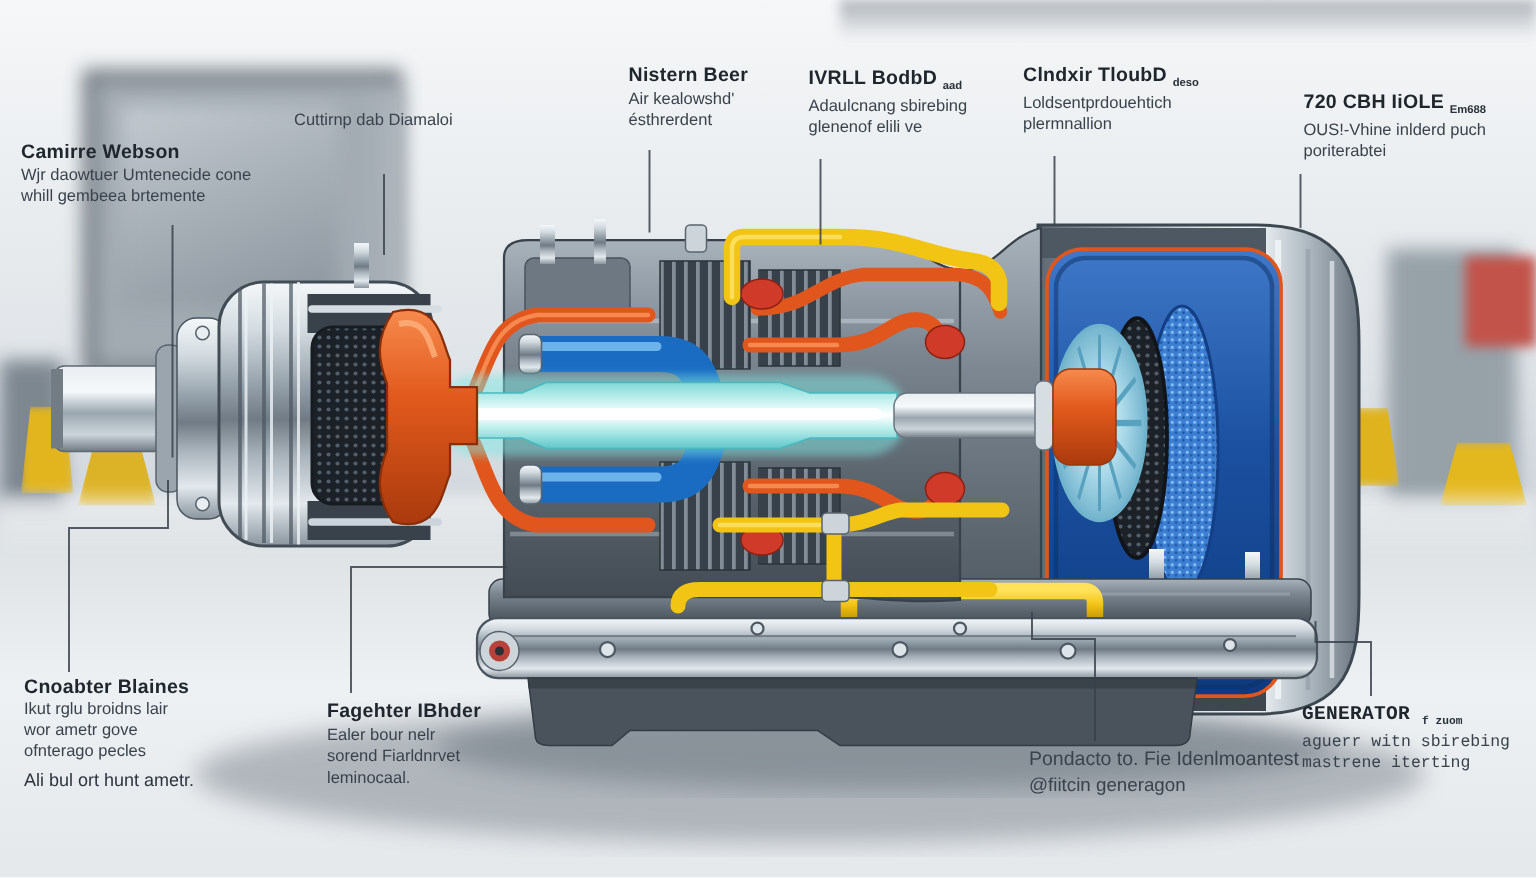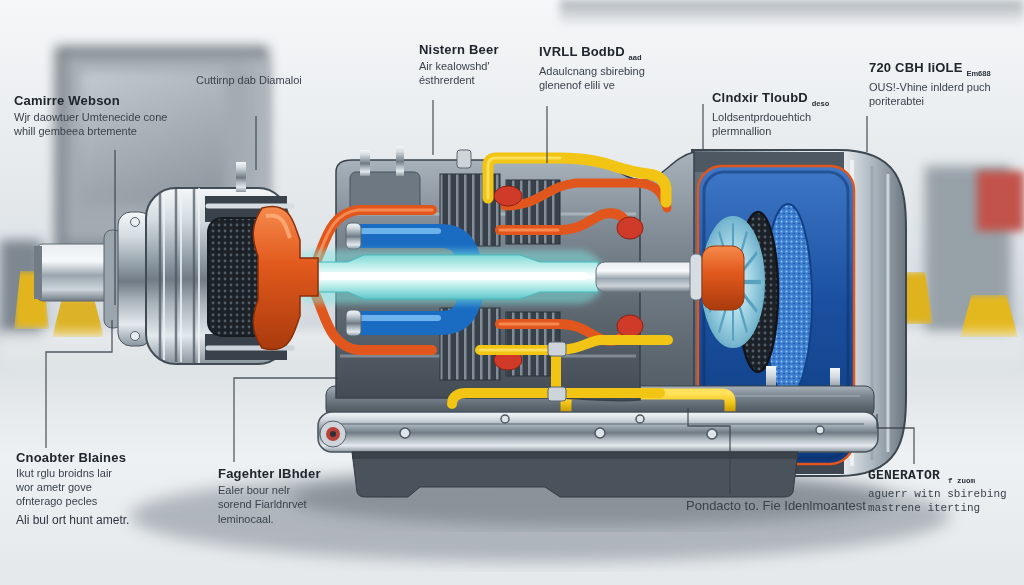--- a/index.html
+++ b/index.html
@@ -305,21 +305,21 @@
     <span class="ln">Air kealowshd'</span>
     <span class="ln">ésthrerdent</span>
   </div>
 
   <div class="lbl" style="left:539px;top:44px;width:160px;">
     <div class="lt"><span>IVRLL BodbD</span> <span class="sup">aad</span></div>
     <span class="ln">Adaulcnang sbirebing</span>
     <span class="ln">glenenof elili ve</span>
   </div>
 
-  <div class="lbl" style="left:712px;top:42px;width:165px;margin-top:48px;">
+  <div class="lbl" style="left:682px;top:42px;width:165px;">
     <div class="lt"><span>Clndxir TloubD</span> <span class="sup">deso</span></div>
     <span class="ln">Loldsentprdouehtich</span>
     <span class="ln">plermnallion</span>
   </div>
 
   <div class="lbl" style="left:869px;top:60px;width:155px;">
     <div class="lt"><span>720 CBH IiOLE</span> <span class="sup">Em688</span></div>
     <span class="ln">OUS!-Vhine inlderd puch</span>
     <span class="ln">poriterabtei</span>
   </div>
@@ -334,20 +334,21 @@
 
   <div class="lbl" style="left:218px;top:466px;width:160px;">
     <div class="lt">Fagehter IBhder</div>
     <span class="ln">Ealer bour nelr</span>
     <span class="ln">sorend Fiarldnrvet</span>
     <span class="ln">leminocaal.</span>
   </div>
 
   <div class="lbl" style="left:686px;top:498px;width:230px;font-size:12.5px;">
     <span class="ln" style="font-size:13px">Pondacto to. Fie Idenlmoantest</span>
+    <span class="ln" style="font-size:12.5px">@fiitcin generagon</span>
   </div>
 
   <div class="lbl" style="left:868px;top:468px;width:155px;font-family:Liberation Mono, monospace;">
     <div class="lt"><span>GENERATOR</span> <span class="sup">f zuom</span></div>
     <span class="ln">aguerr witn sbirebing</span>
     <span class="ln">mastrene iterting</span>
   </div>
 
 </div>
 

